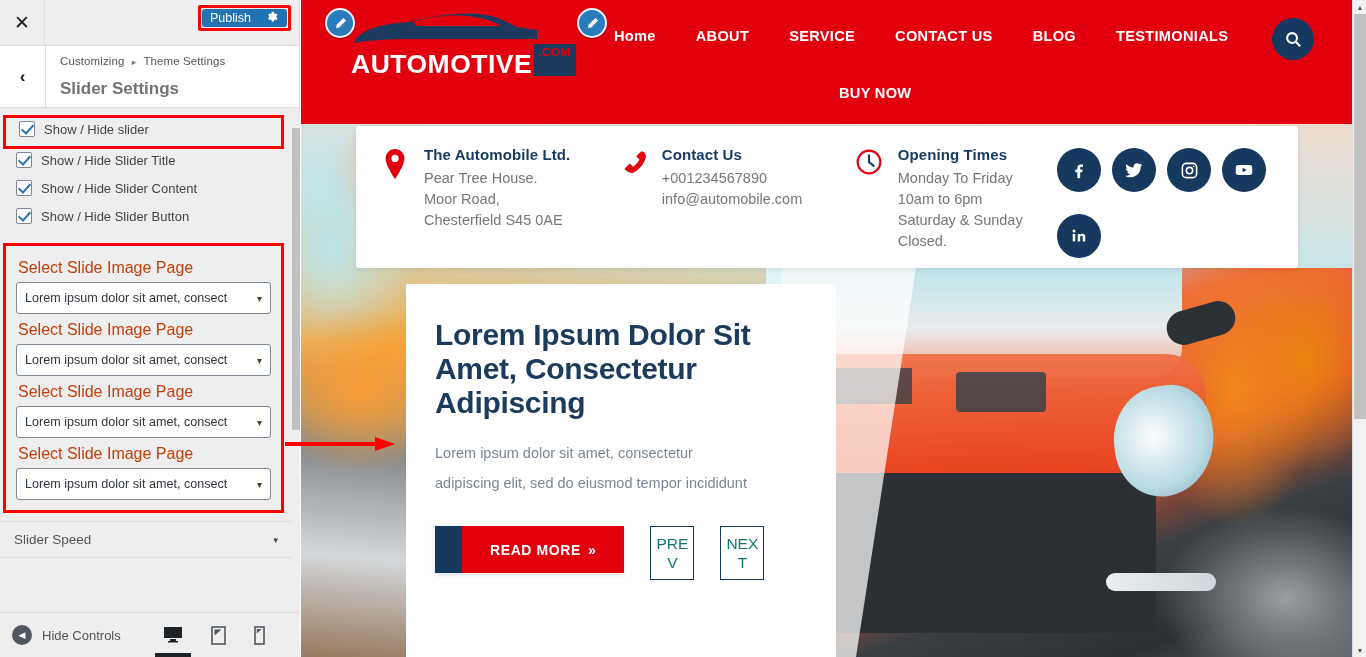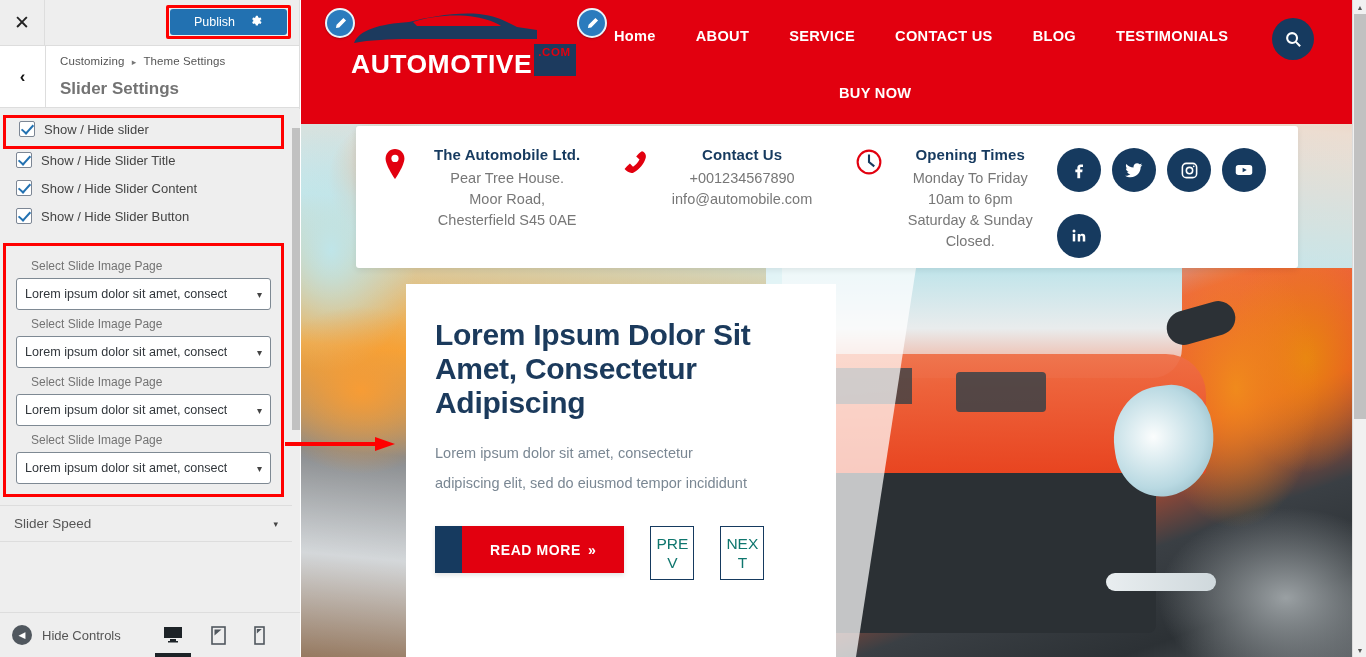--- a/index.html
+++ b/index.html
@@ -23,21 +23,21 @@
     width: 45px; height: 45px; display: flex; align-items: center;
     justify-content: center; background: #eee; border-right: 1px solid #ddd;
     font-size: 19px; color: #222; cursor: pointer;
   }
   .cz-publish-wrap {
     position: absolute; right: 8px; top: 5px;
     border: 3px solid #f00; border-radius: 2px; padding: 1px;
   }
   .cz-publish {
     background: #2271b1; color: #fff; border: none; border-radius: 3px;
-    height: 26px; padding: 0 24px; font-size: 12.5px; cursor: pointer;
+    height: 18px; padding: 0 8px; font-size: 12.5px; cursor: pointer;
     display: flex; align-items: center; gap: 14px;
     font-family: "Liberation Sans", sans-serif;
   }
   .cz-gear { font-size: 13px; }
 
   .cz-titlebar {
     height: 62px; background: #fff; border-bottom: 1px solid #ddd;
     display: flex; align-items: center;
   }
   .cz-back {
@@ -68,21 +68,21 @@
     width: 16px; height: 16px; border: 1px solid #7c8694; background: #fff;
     border-radius: 2px; position: relative; flex: 0 0 auto;
   }
   .cbox::after {
     content: ""; position: absolute; left: 4px; top: 0px;
     width: 5px; height: 10px; border: solid #2271b1;
     border-width: 0 2.4px 2.4px 0; transform: rotate(42deg);
   }
 
   .cz-selects { border: 3px solid #f00; margin: 6px 8px 0 3px; padding: 6px 10px 10px 10px; }
-  .sel-label { font-size: 12px; color: #737373; margin: 7px 0 5px 15px; }
+  .sel-label { font-size: 16px; color: #c2410c; margin: 7px 0 5px 2px; }
   .sel-box {
     width: 100%; height: 32px; border: 1px solid #7e8993; background: #fff;
     border-radius: 3px; display: flex; align-items: center;
     padding: 0 8px; font-size: 12.6px; color: #32373c;
     justify-content: space-between; cursor: pointer; overflow: hidden;
   }
   .sel-text { white-space: nowrap; overflow: hidden; }
   .sel-caret { font-size: 10px; color: #444; padding-left: 5px; }
 
   .cz-slider-speed {
@@ -181,21 +181,21 @@
     align-items: center; justify-content: center; cursor: pointer;
   }
 
   
   .info-card {
     position: absolute; left: 55px; top: 126px; width: 942px; height: 142px;
     background: #fff; border-radius: 3px; z-index: 4;
     box-shadow: 0 2px 6px rgba(0,0,0,.08);
     display: flex; padding: 20px 22px 0 22px;
   }
-  .info-col { display: flex; gap: 22px; text-align: center; }
+  .info-col { display: flex; gap: 12px; }
   .info-col.c1 { width: 250px; }
   .info-col.c2 { width: 248px; }
   .info-col.c3 { width: 216px; }
   .ic-ico { flex: 0 0 auto; width: 34px; display: flex; justify-content: center; padding-top: 2px; }
   .ic-title {
     font-size: 15px; font-weight: bold; color: #163a5f; margin-bottom: 5px;
     letter-spacing: .1px;
   }
   .ic-line { font-size: 14.5px; color: #777; line-height: 21px; }
 

